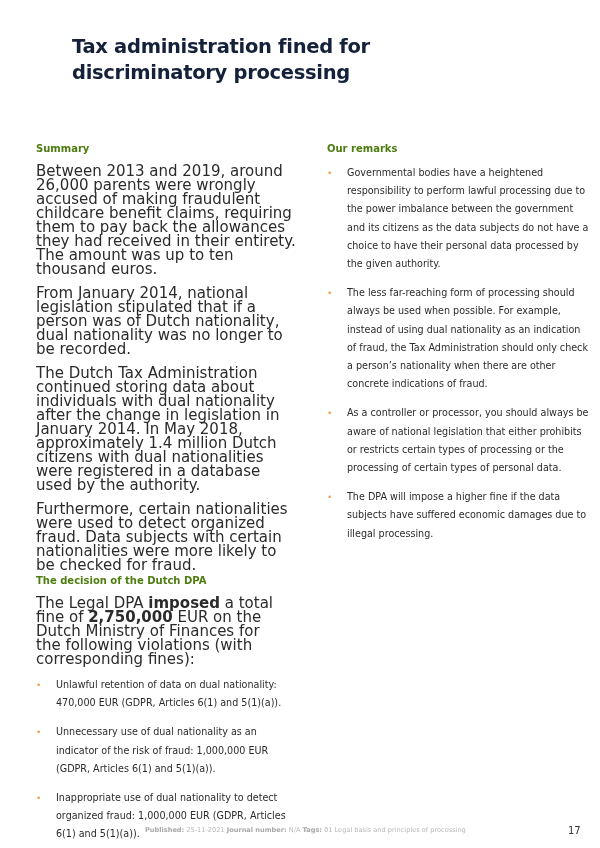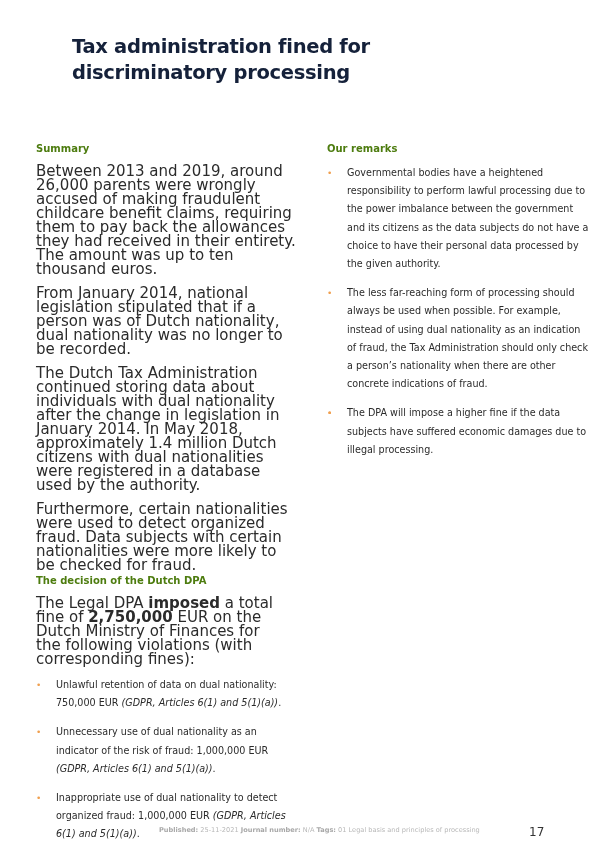--- a/index.html
+++ b/index.html
@@ -11,25 +11,25 @@
   .col-left { position: absolute; left: 36px; top: 140px; width: 262px; }
   .col-right { position: absolute; left: 311px; top: 140px; width: 262px; margin-left: 16px; }
   h2 { margin: 0 0 6px 0; font-size: 10px; font-weight: bold; color: #4d7c0f; line-height: 18px; }
   p { margin: 0 0 10px 0; font-size: 15px; line-height: 14px; color: #2b2b2b; }
   ul { list-style: none; margin: 0; padding: 0; }
   li { position: relative; padding-left: 20px; font-size: 9.6px; line-height: 18.2px;
        margin-bottom: 11px; color: #2b2b2b; }
   li .bullet { position: absolute; left: 0; top: 0; color: #f0a050; font-size: 9px; }
   .decision { position: absolute; left: 36px; top: 572px; width: 250px; }
   .decision ul li { padding-left: 20px; }
-  .italic { font-style: italic; }
+  .italic { }
   .footer { position: absolute; left: 0; width: 600px; top: 826px; font-size: 6.6px; color: #b8b8b8; }
-  .footer .meta { position: absolute; left: 159px; white-space: nowrap; }
+  .footer .meta { position: absolute; left: 145px; white-space: nowrap; }
   .footer .meta b { color: #a8a8a8; font-weight: bold; }
-  .footer .page { position: absolute; left: 529px; top: -1px; font-size: 12px; color: #333; }
+  .footer .page { position: absolute; left: 568px; top: -1px; font-size: 10px; color: #333; }
 </style>
 </head>
 <body>
 
 <div class="title">
   <div>Tax administration fined for</div>
   <div>discriminatory processing</div>
 </div>
 
 <section class="col-left">
@@ -46,35 +46,36 @@
     <li>
       <span class="bullet">•</span>
       <span>Governmental bodies have a heightened responsibility to perform lawful processing due to the power imbalance between the government and its citizens as the data subjects do not have a choice to have their personal data processed by the given authority.</span>
     </li>
     <li>
       <span class="bullet">•</span>
       <span>The less far-reaching form of processing should always be used when possible. For example, instead of using dual nationality as an indication of fraud, the Tax Administration should only check a person’s nationality when there are other concrete indications of fraud.</span>
     </li>
     <li>
       <span class="bullet">•</span>
+      <span>As a controller or processor, you should always be aware of national legislation that either prohibits or restricts certain types of processing or the processing of certain types of personal data.</span>
     </li>
     <li>
       <span class="bullet">•</span>
       <span>The DPA will impose a higher fine if the data subjects have suffered economic damages due to illegal processing.</span>
     </li>
   </ul>
 </section>
 
 <section class="decision">
   <h2>The decision of the Dutch DPA</h2>
   <p><span>The Legal DPA </span><b>imposed</b><span> a total fine of </span><b>2,750,000</b><span> EUR on the Dutch Ministry of Finances for the following violations (with corresponding fines):</span></p>
   <ul>
     <li>
       <span class="bullet">•</span>
-      <span>Unlawful retention of data on dual nationality: 750,000 EUR </span><span class="italic">(GDPR, Articles 6(1) and 5(1)(a))</span><span>.</span>
+      <span>Unlawful retention of data on dual nationality: 470,000 EUR </span><span class="italic">(GDPR, Articles 6(1) and 5(1)(a))</span><span>.</span>
     </li>
     <li>
       <span class="bullet">•</span>
       <span>Unnecessary use of dual nationality as an indicator of the risk of fraud: 1,000,000 EUR </span><span class="italic">(GDPR, Articles 6(1) and 5(1)(a))</span><span>.</span>
     </li>
     <li>
       <span class="bullet">•</span>
       <span>Inappropriate use of dual nationality to detect organized fraud: 1,000,000 EUR </span><span class="italic">(GDPR, Articles 6(1) and  5(1)(a))</span><span>.</span>
     </li>
   </ul>

